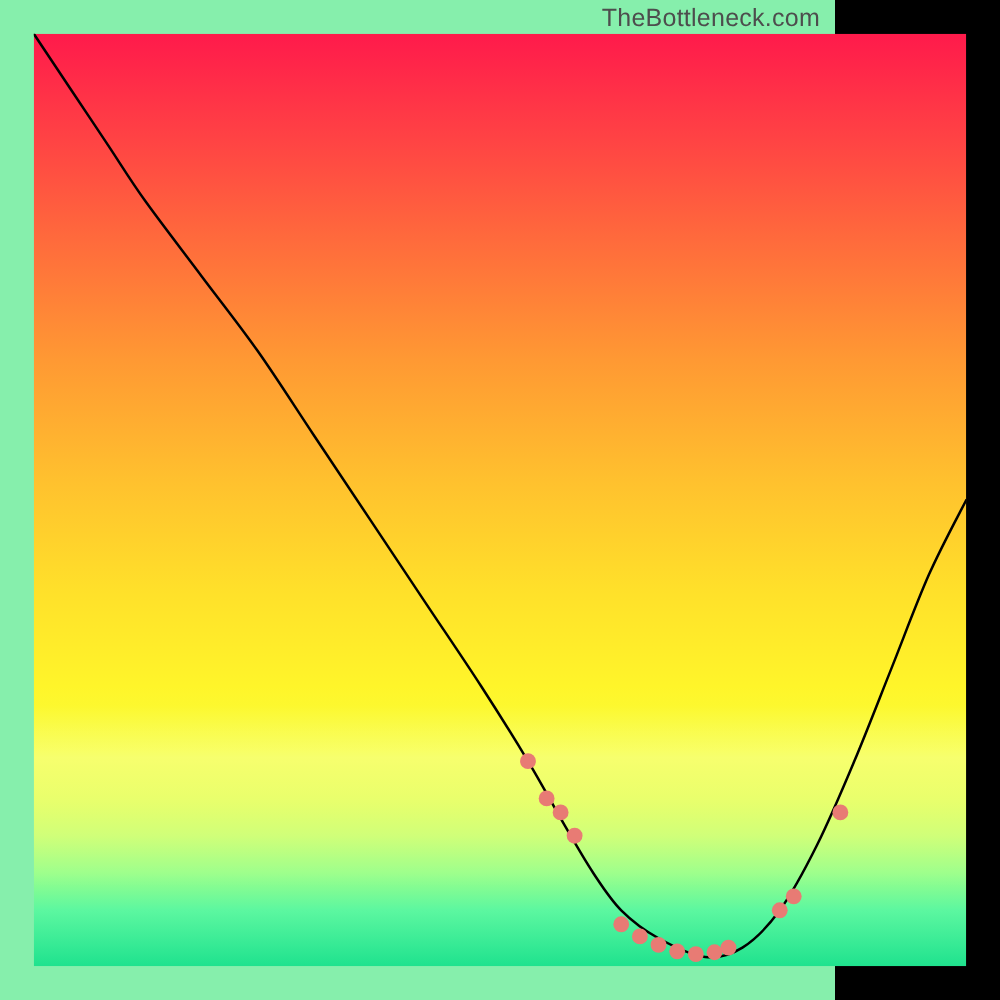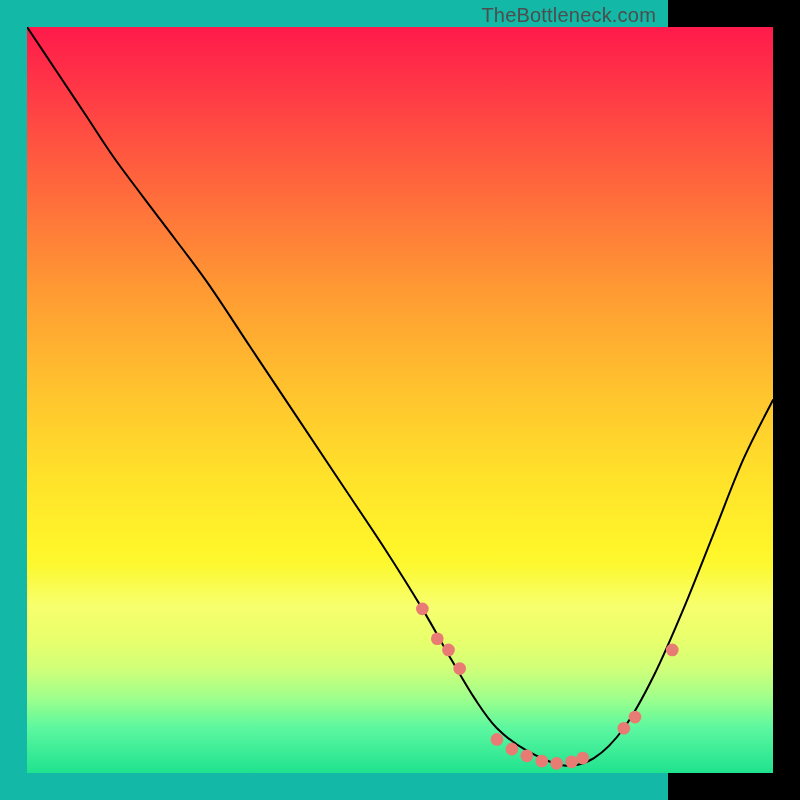--- a/index.html
+++ b/index.html
@@ -8,21 +8,21 @@
     width: 800px;
     height: 800px;
     background: #000;
     overflow: hidden;
     font-family: Arial, Helvetica, sans-serif;
   }
   .stage {
     position: relative;
     width: 668px;
     height: 800px;
-    background: #14b8a6;
+    background: #86efac;
   }
   .watermark {
     position: absolute;
     top: 4px;
     right: 12px;
     color: #4d4d4d;
     font-size: 20px;
     font-weight: 500;
     letter-spacing: 0.2px;
     z-index: 20;

